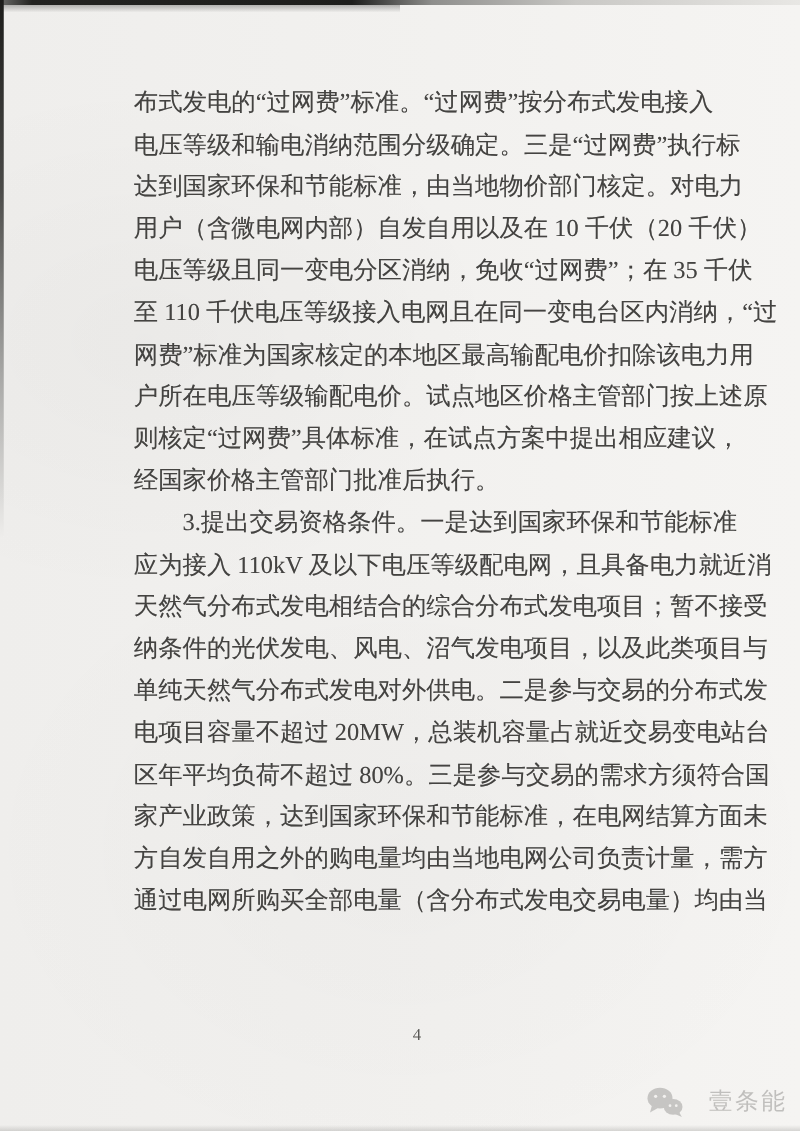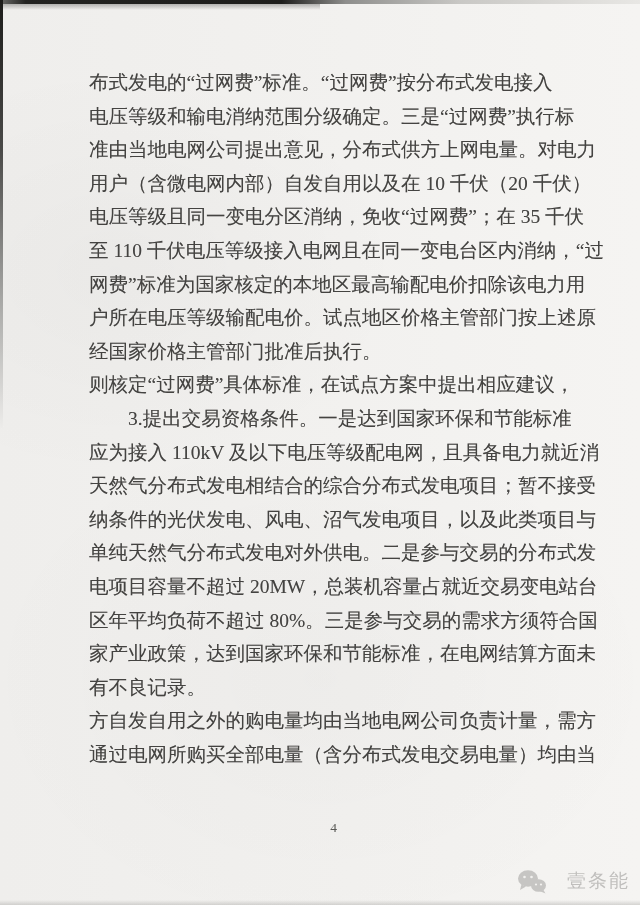--- a/index.html
+++ b/index.html
@@ -28,21 +28,21 @@
   .edge-left{
     position:absolute;top:0;left:0;width:3px;height:430px;
     background:linear-gradient(to bottom,#1c1c1a 0%,#4a4a48 35%,#a8a8a6 70%,transparent 100%);
   }
   .edge-bottom{
     position:absolute;bottom:0;left:0;width:100%;height:5px;
     background:linear-gradient(to top,rgba(150,149,146,0.35),transparent);
   }
   
   .text-block{
-    position:absolute;left:89px;top:66px;width:453px;
+    position:absolute;left:107px;top:66px;width:453px;
     color:#444341;
     font-size:19.5px;
     text-shadow:0 0 0.5px rgba(70,70,68,0.35);
   }
   .line{
     height:33.6px;line-height:33.6px;white-space:nowrap;
     text-align:justify;text-align-last:justify;
   }
   .line.indent{padding-left:39px;}
   .line.para-end{text-align-last:left;}
@@ -66,37 +66,36 @@
 
 <div class="paper">
   <div class="edge-top"></div>
   <div class="edge-top-shadow"></div>
   <div class="edge-left"></div>
   <div class="edge-bottom"></div>
 
   <div class="text-block">
       <div class="line"><span class="seg">布式发电的“过网费”标准。“过网费”按分布式发电接入</span></div>
       <div class="line"><span class="seg">电压等级和输电消纳范围分级确定。</span><span class="seg b">三是</span><span class="seg">“过网费”执行标</span></div>
-      <div class="line"><span class="seg">准由当地电网公司提出意见，分布式供方上网电量。对电力</span></div>
+      <div class="line"><span class="seg">达到国家环保和节能标准，由当地物价部门核定。对电力</span></div>
       <div class="line"><span class="seg">用户（含微电网内部）自发自用以及在 10 千伏（20 千伏）</span></div>
       <div class="line"><span class="seg">电压等级且同一变电分区消纳，免收“过网费”；在 35 千伏</span></div>
       <div class="line"><span class="seg">至 110 千伏电压等级接入电网且在同一变电台区内消纳，“过</span></div>
       <div class="line"><span class="seg">网费”标准为国家核定的本地区最高输配电价扣除该电力用</span></div>
       <div class="line"><span class="seg">户所在电压等级输配电价。试点地区价格主管部门按上述原</span></div>
+      <div class="line"><span class="seg">则核定“过网费”具体标准，在试点方案中提出相应建议，</span></div>
       <div class="line para-end"><span class="seg">经国家价格主管部门批准后执行。</span></div>
-      <div class="line"><span class="seg">则核定“过网费”具体标准，在试点方案中提出相应建议，</span></div>
       <div class="line indent"><span class="seg b">3.提出交易资格条件。一是</span><span class="seg">达到国家环保和节能标准</span></div>
       <div class="line"><span class="seg">应为接入 110kV 及以下电压等级配电网，且具备电力就近消</span></div>
       <div class="line"><span class="seg">天然气分布式发电相结合的综合分布式发电项目；暂不接受</span></div>
       <div class="line"><span class="seg">纳条件的光伏发电、风电、沼气发电项目，以及此类项目与</span></div>
       <div class="line"><span class="seg">单纯天然气分布式发电对外供电。</span><span class="seg b">二是</span><span class="seg">参与交易的分布式发</span></div>
       <div class="line"><span class="seg">电项目容量不超过 20MW，总装机容量占就近交易变电站台</span></div>
       <div class="line"><span class="seg">区年平均负荷不超过 80%。</span><span class="seg b">三是</span><span class="seg">参与交易的需求方须符合国</span></div>
       <div class="line"><span class="seg">家产业政策，达到国家环保和节能标准，在电网结算方面未</span></div>
-      <div class="line para-end"><span class="seg">有不良记录。</span></div>
       <div class="line"><span class="seg">方自发自用之外的购电量均由当地电网公司负责计量，需方</span></div>
       <div class="line"><span class="seg">通过电网所购买全部电量（含分布式发电交易电量）均由当</span></div>
     </div>
 
   <div class="page-number">4</div>
 
   <div class="watermark">
     <span>
       <svg width="30" height="25" viewBox="0 0 30 25">
         <g fill="#c6c5c3">

